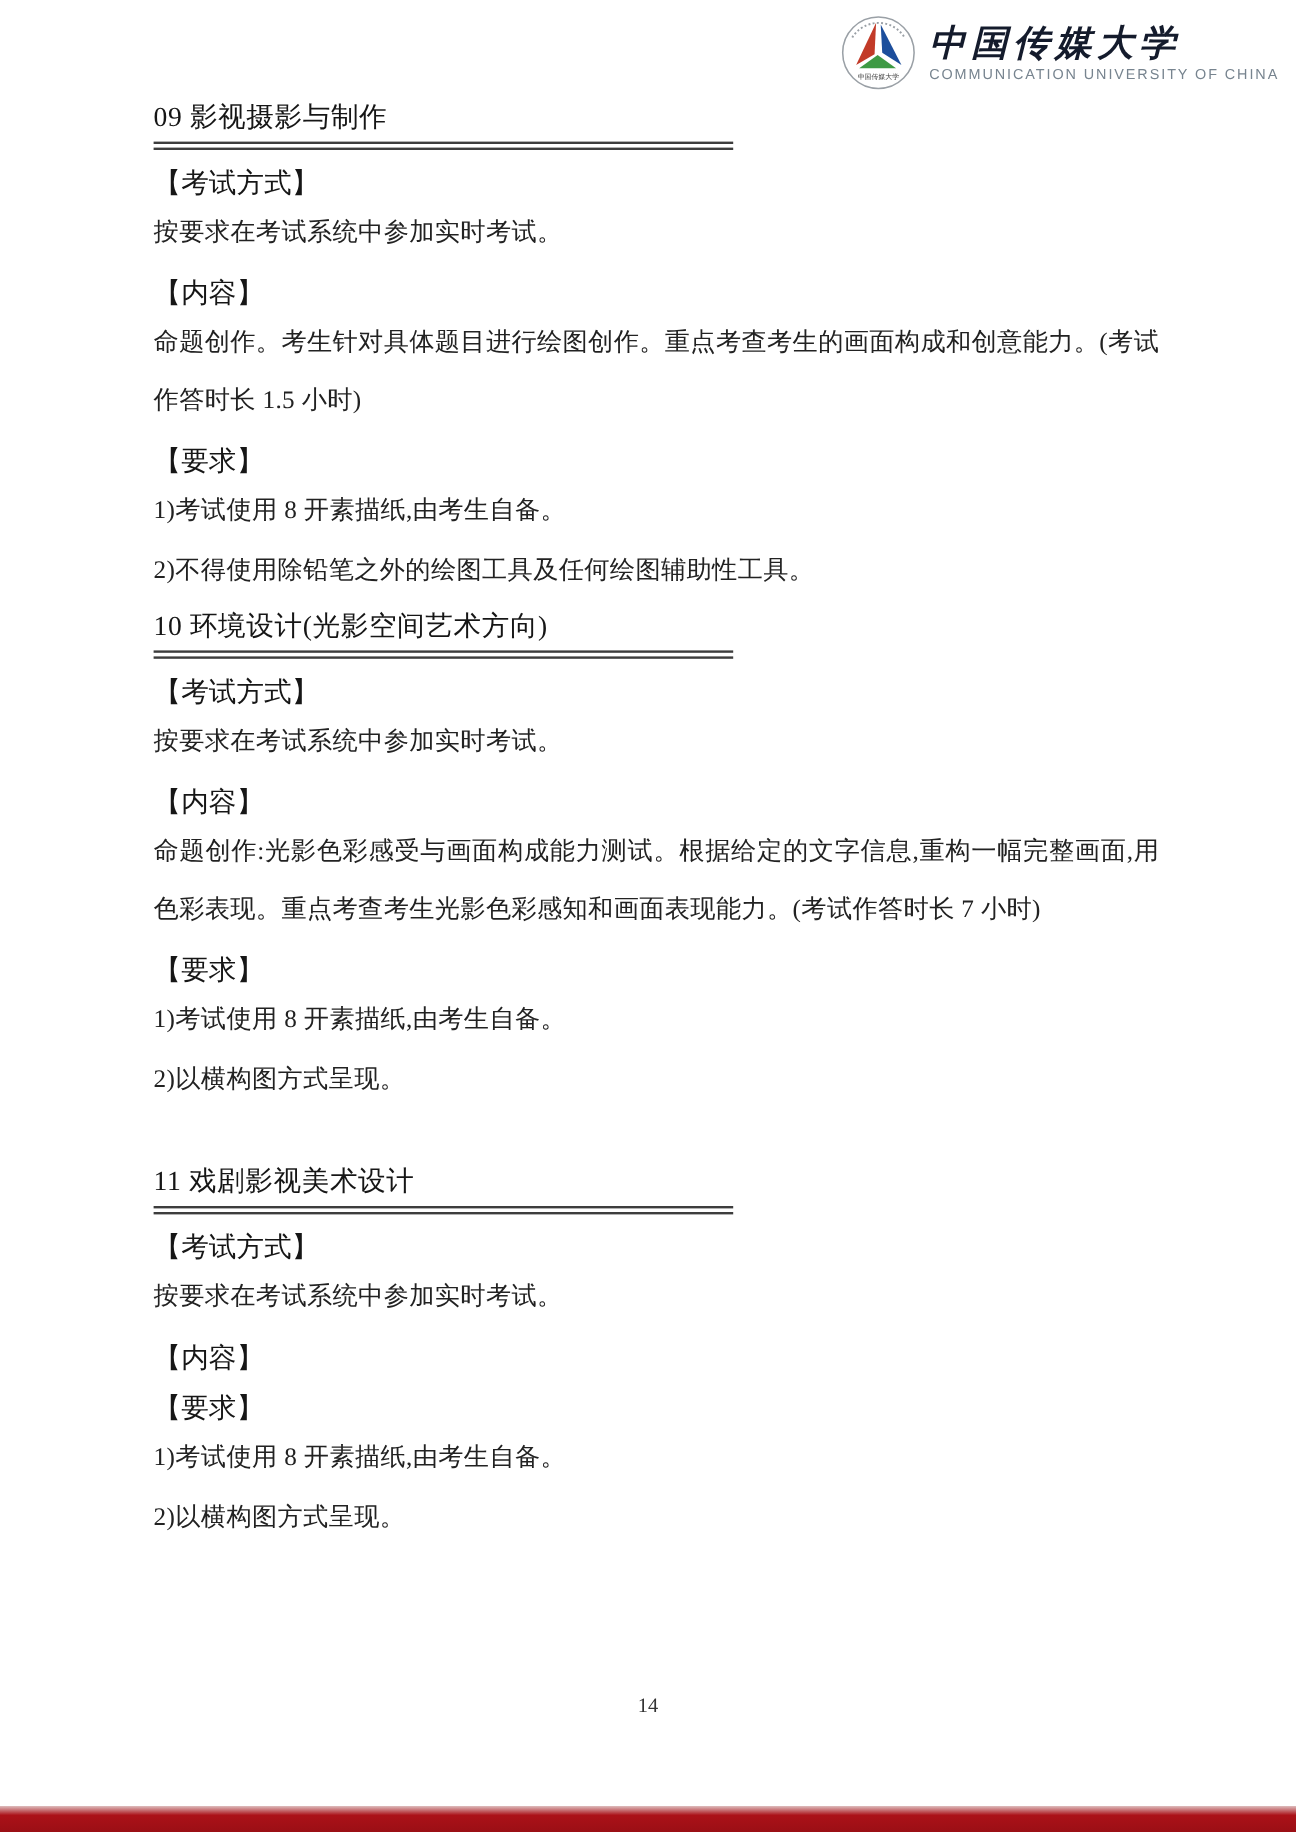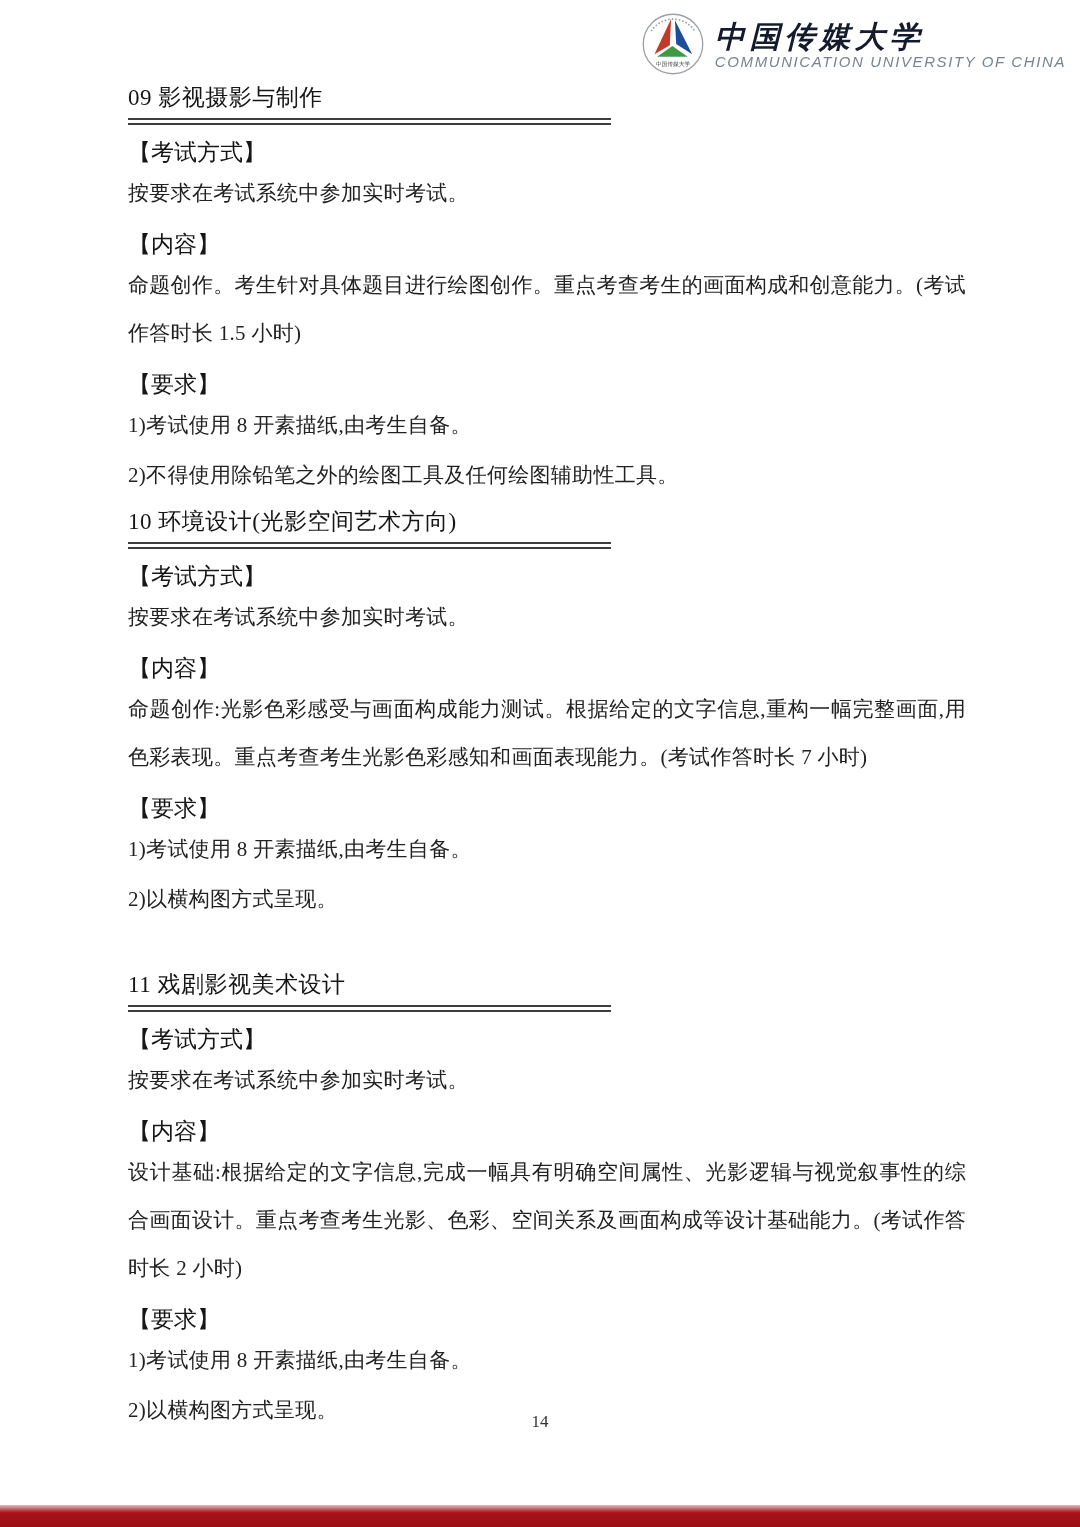--- a/index.html
+++ b/index.html
@@ -19,24 +19,23 @@
     display:flex; align-items:center; gap:10px;
   }
   .logo svg { width:64px; height:64px; display:block; }
   .logo-text { display:flex; flex-direction:column; align-items:flex-start; }
   .logo-cn {
     font-size:30px; font-weight:bold; color:#141b2c;
     letter-spacing:5px; line-height:34px; white-space:nowrap;
     font-style:italic;
   }
   .logo-en {
-    font-size:15px; color:#77848f; letter-spacing:1.6px;
+    font-size:12px; color:#77848f; letter-spacing:1.6px;
     line-height:12px; margin-top:2px; white-space:nowrap;
     font-family:"Liberation Sans",sans-serif;
-    font-style:italic;
   }
 
   
   .section {
     position:absolute; left:128px; width:838px;
   }
   .section-title {
     margin:0; font-size:23px; font-weight:normal; line-height:28px;
     color:#161616; letter-spacing:0.5px;
   }
@@ -123,21 +122,20 @@
 
   <div class="section" style="top:971px">
     <h2 class="section-title">11 戏剧影视美术设计</h2>
     <div class="dbl-rule"></div>
     <div class="block">
       <h3 class="block-label">【考试方式】</h3>
       <p>按要求在考试系统中参加实时考试。</p>
     </div>
     <div class="block">
       <h3 class="block-label">【内容】</h3>
-      <p>设计基础:根据给定的文字信息,完成一幅具有明确空间属性、光影逻辑与视觉叙事性的综合画面设计。重点考查考生光影、色彩、空间关系及画面构成等设计基础能力。(考试作答时长 2 小时)</p>
     </div>
     <div class="block">
       <h3 class="block-label">【要求】</h3>
       <p>1)考试使用 8 开素描纸,由考生自备。</p>
       <p>2)以横构图方式呈现。</p>
     </div>
   </div>
 
   <div class="page-number">14</div>
   <div class="footer-bar"></div>

